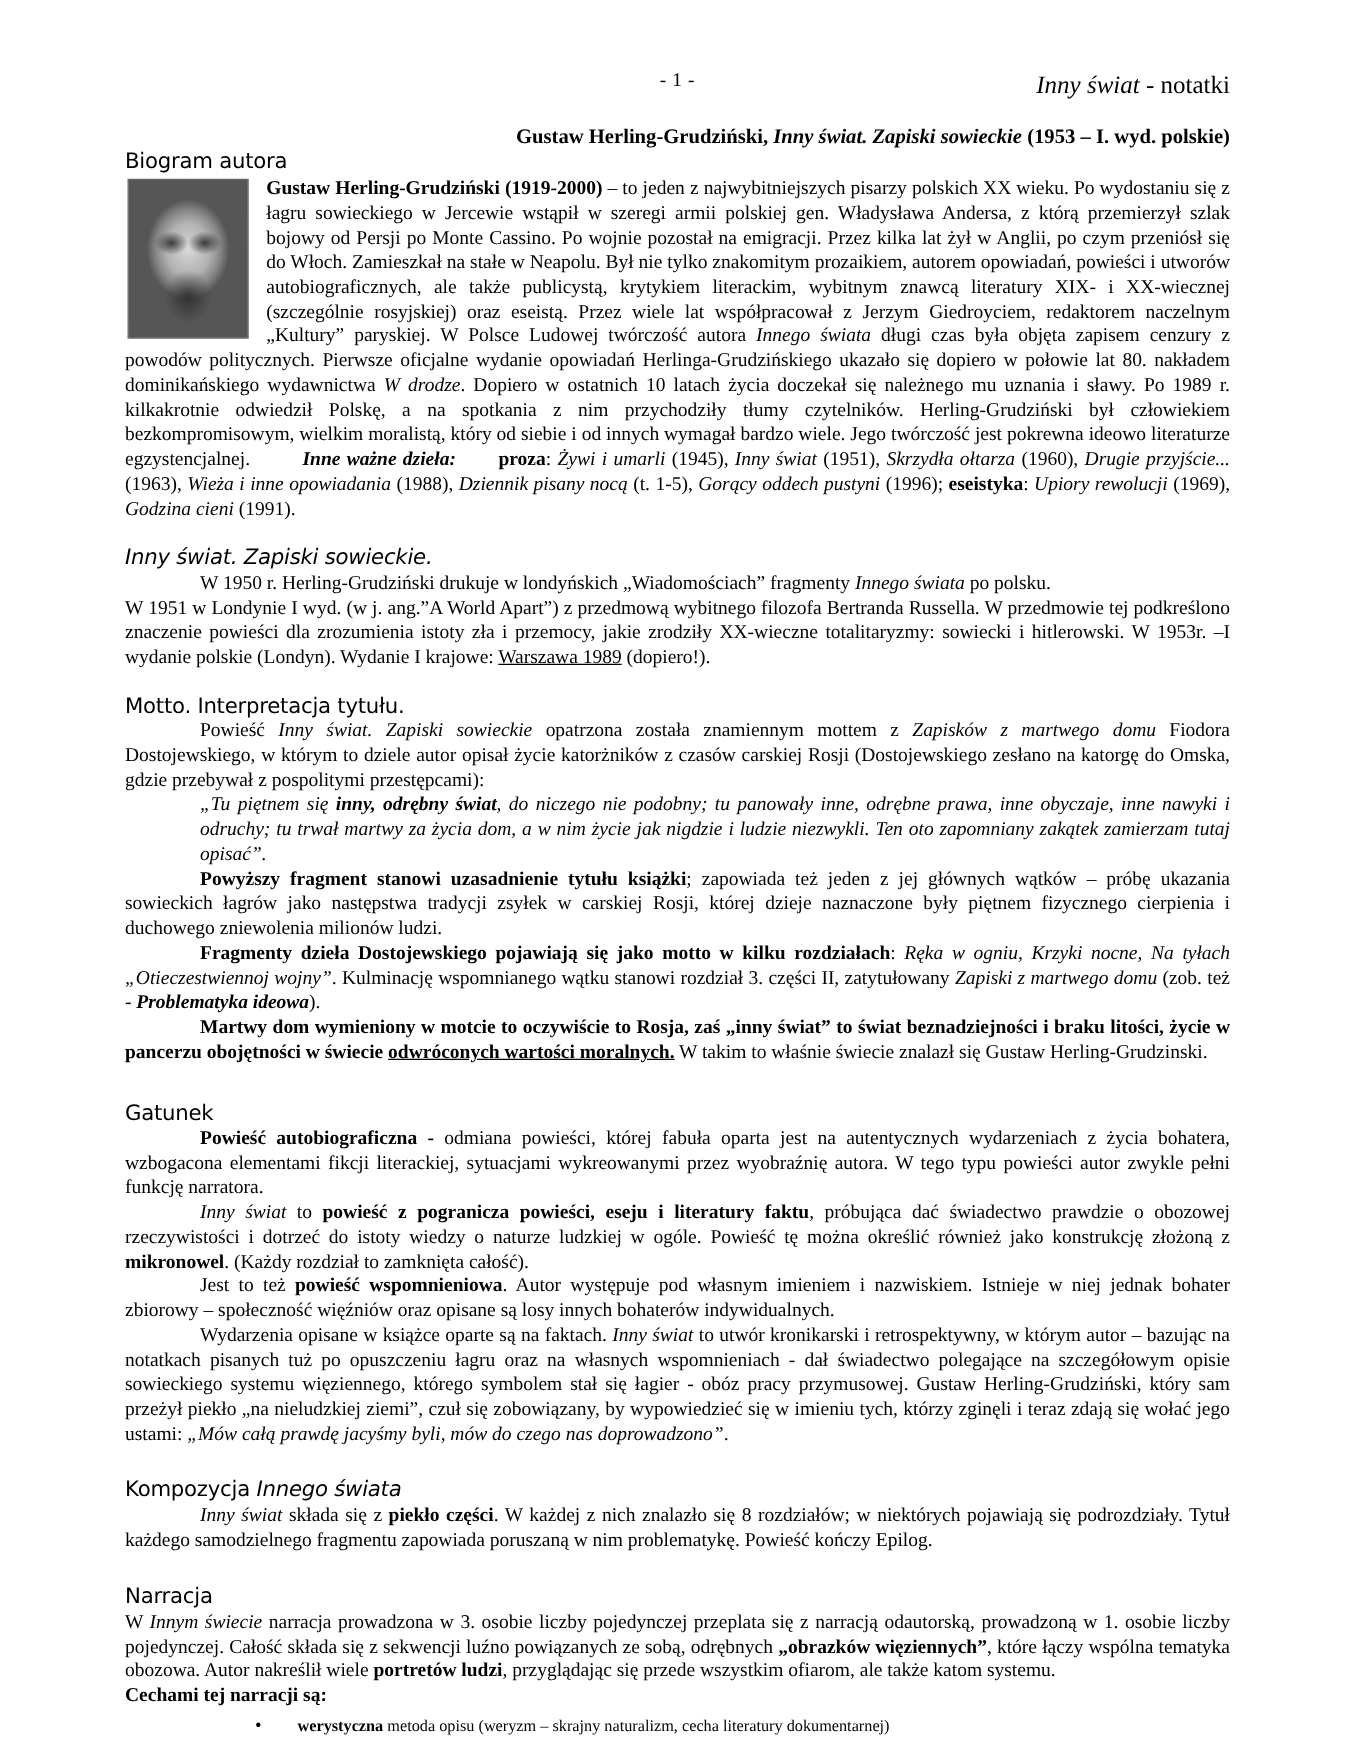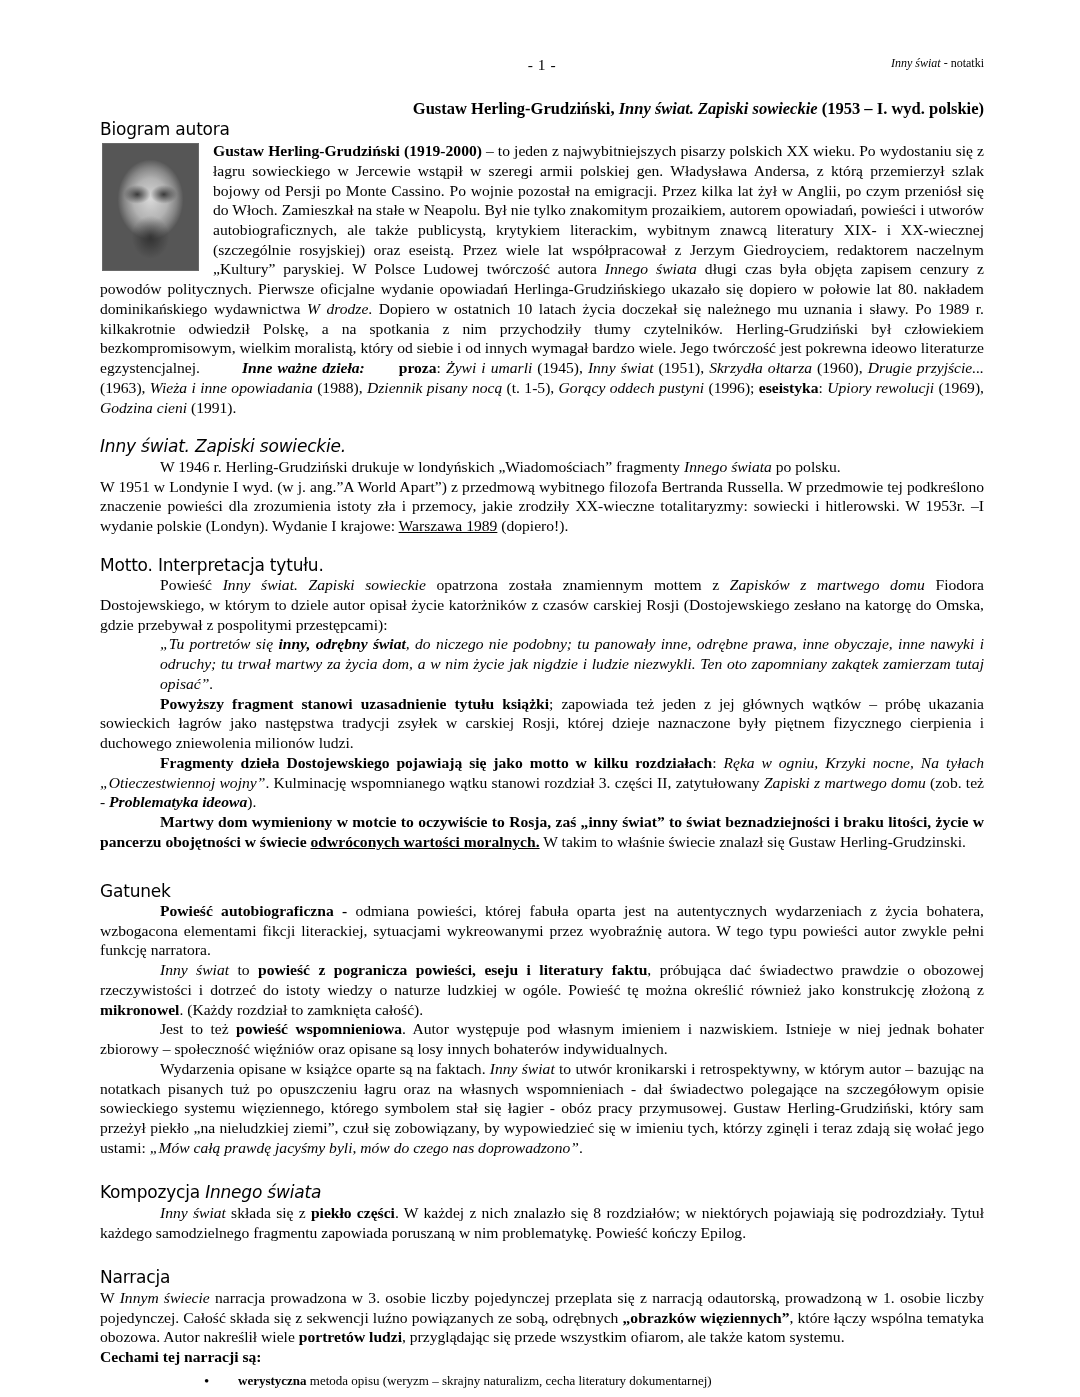--- a/index.html
+++ b/index.html
@@ -33,21 +33,21 @@
     height: 22px;
   }
   .page-number {
     font-size: 15.5px;
     letter-spacing: .5px;
   }
   .head-right {
     position: absolute;
     right: 0;
     top: 0;
-    font-size: 12px;
+    font-size: 20px;
     white-space: nowrap;
   }
   .head-right .it { font-style: italic; }
 
   
   .doc-title {
     text-align: right;
     font-weight: bold;
     font-size: 16.5px;
     margin-top: 21px;
@@ -152,28 +152,28 @@
 
   <div class="bio-block clearfix">
     <div class="portrait"></div>
     <div class="bio-text">
       <p><span class="b">Gustaw Herling-Grudziński (1919-2000)</span><span> – to jeden z najwybitniejszych pisarzy polskich XX wieku. Po wydostaniu się z łagru sowieckiego w Jercewie wstąpił w szeregi armii polskiej gen. Władysława Andersa, z którą przemierzył szlak bojowy od Persji po Monte Cassino. Po wojnie pozostał na emigracji. Przez kilka lat żył w Anglii, po czym przeniósł się do Włoch. Zamieszkał na stałe w Neapolu. Był nie tylko znakomitym prozaikiem, autorem opowiadań, powieści i utworów autobiograficznych, ale także publicystą, krytykiem literackim, wybitnym znawcą literatury XIX- i XX-wiecznej (szczególnie rosyjskiej) oraz eseistą. Przez wiele lat współpracował z Jerzym Giedroyciem, redaktorem naczelnym „Kultury” paryskiej. W Polsce Ludowej twórczość autora </span><span class="i">Innego świata</span><span> długi czas była objęta zapisem cenzury z powodów politycznych. Pierwsze oficjalne wydanie opowiadań Herlinga-Grudzińskiego ukazało się dopiero w połowie lat 80. nakładem dominikańskiego wydawnictwa </span><span class="i">W drodze</span><span>. Dopiero w ostatnich 10 latach życia doczekał się należnego mu uznania i sławy. Po 1989 r. kilkakrotnie odwiedził Polskę, a na spotkania z nim przychodziły tłumy czytelników. Herling-Grudziński był człowiekiem bezkompromisowym, wielkim moralistą, który od siebie i od innych wymagał bardzo wiele. Jego twórczość jest pokrewna ideowo literaturze egzystencjalnej.</span><span style="display:inline-block;width:42px"></span><span class="bi">Inne ważne dzieła:</span><span style="display:inline-block;width:34px"></span><span class="b">proza</span><span>: </span><span id="proza-list"><span class="i">Żywi i umarli</span><span> (1945), </span><span class="i">Inny świat</span><span> (1951), </span><span class="i">Skrzydła ołtarza</span><span> (1960), </span><span class="i">Drugie przyjście...</span><span> (1963), </span><span class="i">Wieża i inne opowiadania</span><span> (1988), </span><span class="i">Dziennik pisany nocą</span><span> (t. 1-5), </span><span class="i">Gorący oddech pustyni</span><span> (1996); </span></span><span class="b">eseistyka</span><span>: </span><span id="eseistyka-list"><span class="i">Upiory rewolucji</span><span> (1969), </span><span class="i">Godzina cieni</span><span> (1991).</span></span></p>
     </div>
   </div>
 
   <h2 class="section spaced" style="font-style:italic"><span>Inny świat. Zapiski sowieckie.</span></h2>
 
-  <p class="indent"><span>W 1946 r. Herling-Grudziński drukuje w londyńskich „Wiadomościach” fragmenty </span><span class="i">Innego świata</span><span> po polsku.</span></p>
+  <p class="indent"><span>W 1950 r. Herling-Grudziński drukuje w londyńskich „Wiadomościach” fragmenty </span><span class="i">Innego świata</span><span> po polsku.</span></p>
   <p><span>W 1951 w Londynie I wyd. (w j. ang.”A World Apart”) z przedmową wybitnego filozofa Bertranda Russella. W przedmowie tej podkreślono znaczenie powieści dla zrozumienia istoty zła i przemocy, jakie zrodziły XX-wieczne totalitaryzmy: sowiecki i hitlerowski. W 1953r. –I wydanie polskie (Londyn). Wydanie I krajowe: </span><span class="u">Warszawa 1989</span><span> (dopiero!).</span></p>
 
   <h2 class="section spaced"><span>Motto. Interpretacja tytułu</span><span>.</span></h2>
 
   <p class="indent"><span>Powieść </span><span class="i">Inny świat. Zapiski sowieckie</span><span> opatrzona została znamiennym mottem z </span><span class="i">Zapisków z martwego domu</span><span> Fiodora Dostojewskiego, w którym to dziele autor opisał życie katorżników z czasów carskiej Rosji (Dostojewskiego zesłano na katorgę do Omska, gdzie przebywał z pospolitymi przestępcami):</span></p>
 
-  <p class="quote"><span>„Tu portretów się </span><span class="b">inny, odrębny świat</span><span>, do niczego nie podobny; tu panowały inne, odrębne prawa, inne obyczaje, inne nawyki i odruchy; tu trwał martwy za życia dom, a w nim życie jak nigdzie i ludzie niezwykli. Ten oto zapomniany zakątek zamierzam tutaj opisać”.</span></p>
+  <p class="quote"><span>„Tu piętnem się </span><span class="b">inny, odrębny świat</span><span>, do niczego nie podobny; tu panowały inne, odrębne prawa, inne obyczaje, inne nawyki i odruchy; tu trwał martwy za życia dom, a w nim życie jak nigdzie i ludzie niezwykli. Ten oto zapomniany zakątek zamierzam tutaj opisać”.</span></p>
 
   <p class="indent"><span class="b">Powyższy fragment stanowi uzasadnienie tytułu książki</span><span>; zapowiada też jeden z jej głównych wątków – próbę ukazania sowieckich łagrów jako następstwa tradycji zsyłek w carskiej Rosji, której dzieje naznaczone były piętnem fizycznego cierpienia i duchowego zniewolenia milionów ludzi.</span></p>
 
   <p class="indent"><span class="b">Fragmenty dzieła Dostojewskiego pojawiają się jako motto w kilku  rozdziałach</span><span>: </span><span class="i">Ręka w ogniu, Krzyki nocne, Na tyłach „Otieczestwiennoj wojny”</span><span>. Kulminację wspomnianego wątku stanowi rozdział 3. części II, zatytułowany </span><span class="i">Zapiski z martwego domu</span><span> (zob. też - </span><span class="bi">Problematyka ideowa</span><span>).</span></p>
 
   <p class="indent"><span class="b">Martwy dom wymieniony w motcie to oczywiście to Rosja, zaś „inny świat” to świat beznadziejności i braku litości, życie w pancerzu obojętności w świecie </span><span class="bu">odwróconych wartości moralnych.</span><span> W takim to właśnie świecie znalazł się Gustaw Herling-Grudzinski.</span></p>
 
   <h2 class="section spaced" style="margin-top:30px"><span>Gatunek</span></h2>
 
   <p class="indent"><span class="b">Powieść autobiograficzna -</span><span> odmiana powieści, której fabuła oparta jest na autentycznych wydarzeniach z życia bohatera, wzbogacona elementami fikcji literackiej, sytuacjami wykreowanymi przez wyobraźnię autora. W tego typu powieści autor zwykle pełni funkcję narratora.</span></p>

